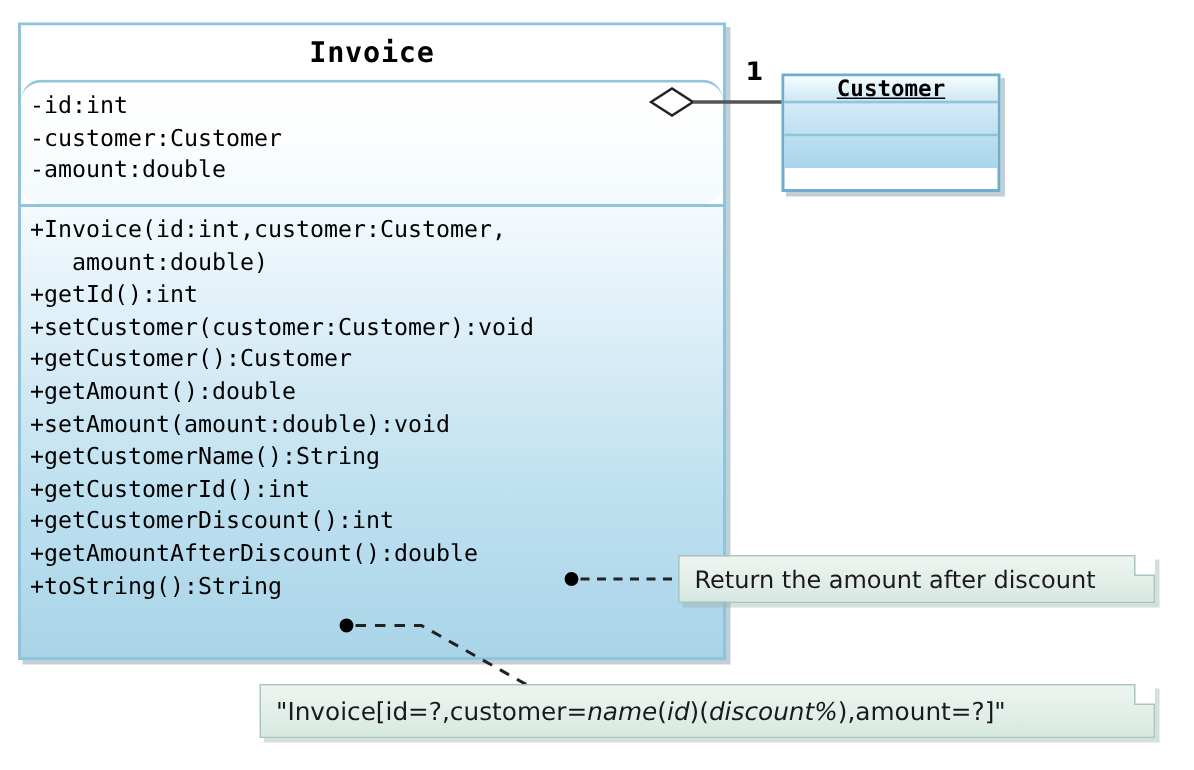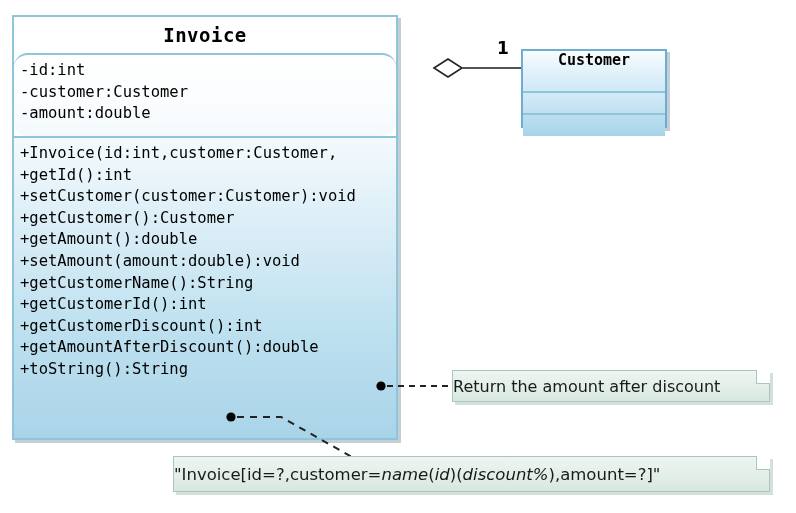--- a/index.html
+++ b/index.html
@@ -31,21 +31,21 @@
     position: relative;
   }
   .compartment-divider {
     border-top: 2px solid #8ec4dc;
   }
 
   
   #invoice-class {
     left: 12px;
     top: 15px;
-    width: 386px;
+    width: 472px;
     height: 425px;
   }
   #invoice-title-compartment {
     height: 36px;
     background: #ffffff;
     display: flex;
     align-items: center;
     justify-content: center;
   }
   #invoice-title {
@@ -79,25 +79,26 @@
 
   
   #customer-class {
     left: 521px;
     top: 49px;
     width: 146px;
     height: 79px;
     border: 2px solid #6fadd0;
   }
   #customer-title-compartment {
-    height: 40px;
+    height: 16px;
     background: linear-gradient(to bottom, #f7fcfe 0%, #e2f2fa 50%, #cfe9f6 100%);
     display: flex;
-    align-items: flex-start;
+    align-items: center;
     justify-content: center;
+    text-decoration: underline;
   }
   #customer-title {
     font-family: "DejaVu Sans Mono", monospace;
     font-size: 15px;
     font-weight: bold;
     color: #000000;
   }
   #customer-compartment-2 {
     height: 22px;
     background: linear-gradient(to bottom, #d4ebf7 0%, #bfe0f1 100%);
@@ -130,20 +131,21 @@
 
   
   .uml-note {
     position: absolute;
     box-sizing: border-box;
     border: 1px solid #aac6bd;
     background: linear-gradient(to bottom, #eef5f1 0%, #e3eee8 55%, #d6e8e0 100%);
     box-shadow: 3px 3px 0 rgba(150,175,168,0.40);
     display: flex;
     align-items: center;
+    padding-left: 10px;
     border-top-right-radius: 0;
   }
   .note-fold {
     position: absolute;
     top: -1px;
     right: -1px;
     width: 13px;
     height: 13px;
     background: #ffffff;
     border-left: 1px solid #aac6bd;
@@ -186,20 +188,21 @@
     </div>
 
     <div class="uml-compartment compartment-divider" id="invoice-attributes-compartment">
       <div class="member-line">-id:int</div>
       <div class="member-line">-customer:Customer</div>
       <div class="member-line">-amount:double</div>
     </div>
 
     <div class="uml-compartment compartment-divider" id="invoice-methods-compartment">
       <div class="member-line">+Invoice(id:int,customer:Customer,</div>
+      <div class="member-line cont">   amount:double)</div>
       <div class="member-line">+getId():int</div>
       <div class="member-line">+setCustomer(customer:Customer):void</div>
       <div class="member-line">+getCustomer():Customer</div>
       <div class="member-line">+getAmount():double</div>
       <div class="member-line">+setAmount(amount:double):void</div>
       <div class="member-line">+getCustomerName():String</div>
       <div class="member-line">+getCustomerId():int</div>
       <div class="member-line">+getCustomerDiscount():int</div>
       <div class="member-line">+getAmountAfterDiscount():double</div>
       <div class="member-line">+toString():String</div>

